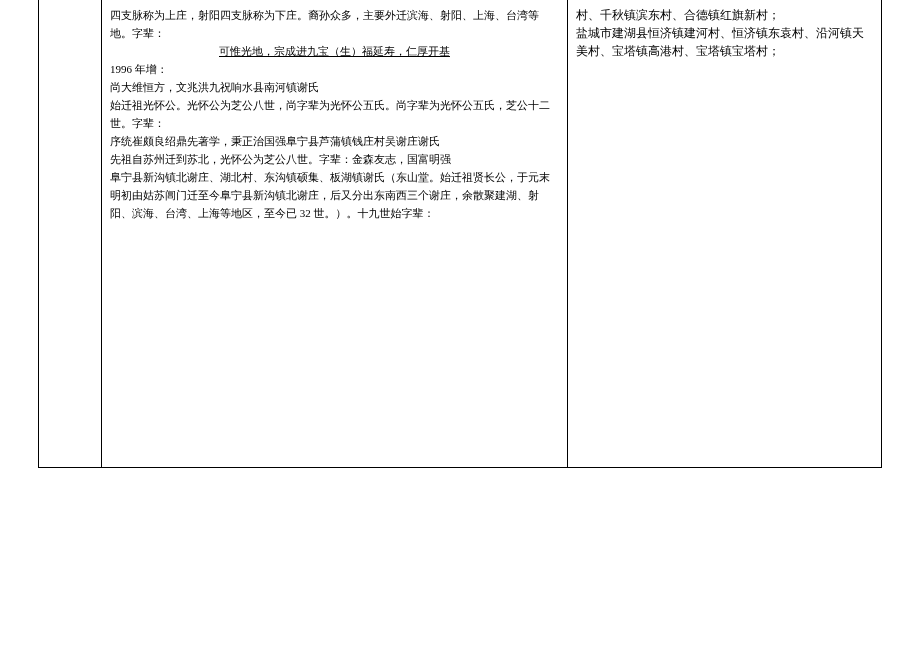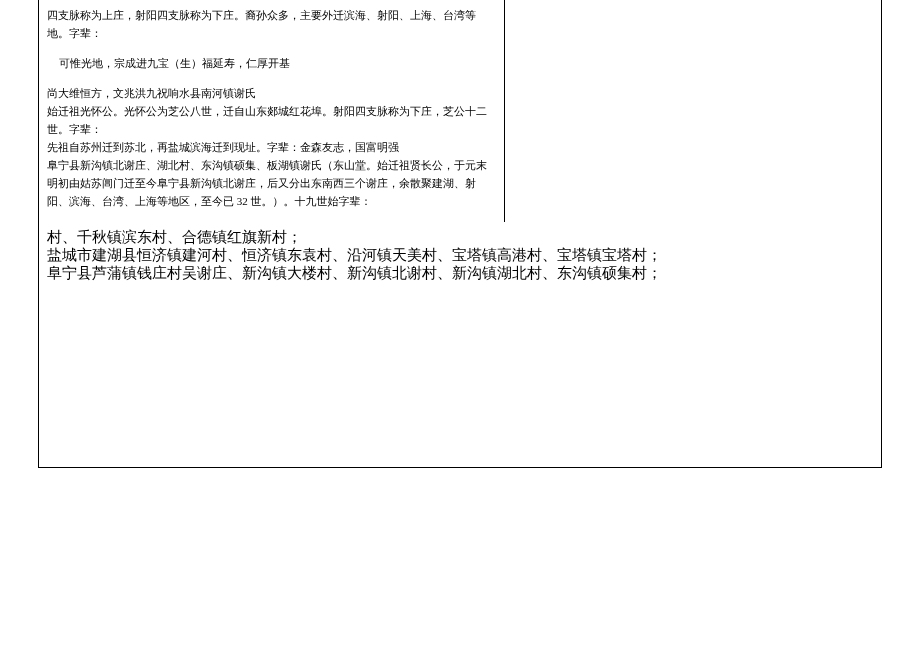--- a/index.html
+++ b/index.html
@@ -12,67 +12,68 @@
   }
   .sheet {
     position: absolute;
     left: 38px;
     top: 0;
     width: 844px;
     border-left: 1px solid #000;
     border-right: 1px solid #000;
     border-bottom: 1px solid #000;
     display: flex;
-    flex-direction: column;
     min-height: 468px;
   }
   .col-a {
     width: 63px;
     border-right: 1px solid #000;
   }
   .col-b {
     width: 466px;
     border-right: 1px solid #000;
     padding: 6px 8px 12px 8px;
     font-size: 11px;
     line-height: 18px;
     color: #000;
   }
   .col-c {
     flex: 1;
     padding: 6px 8px 12px 8px;
-    font-size: 15px;
+    font-size: 12px;
     line-height: 18px;
     color: #000;
     font-family: Liberation Serif, serif;
   }
   .para { margin: 0; }
   .centered-line {
-    text-align: left;
-    margin: 12px;
+    text-align: center;
+    margin: 0;
     padding: 0 0 0 0;
+    text-decoration: underline;
   }
 </style>
 </head>
 <body>
 
 <div class="page">
   <div class="sheet">
 
     <div class="col-a"></div>
 
     <div class="col-b">
       <p class="para">四支脉称为上庄，射阳四支脉称为下庄。裔孙众多，主要外迁滨海、射阳、上海、台湾等地。字辈：</p>
       <p class="para centered-line">可惟光地，宗成进九宝（生）福延寿，仁厚开基</p>
+      <p class="para">1996 年增：</p>
       <p class="para">尚大维恒方，文兆洪九祝响水县南河镇谢氏</p>
-      <p class="para">始迁祖光怀公。光怀公为芝公八世，迁自山东郯城红花埠。射阳四支脉称为下庄，芝公十二世。字辈：</p>
-      <p class="para">先祖自苏州迁到苏北，再盐城滨海迁到现址。字辈：金森友志，国富明强</p>
+      <p class="para">始迁祖光怀公。光怀公为芝公八世，尚字辈为光怀公五氏。尚字辈为光怀公五氏，芝公十二世。字辈：</p>
+      <p class="para">序统崔颇良绍鼎先著学，秉正治国强阜宁县芦蒲镇钱庄村吴谢庄谢氏</p>
+      <p class="para">先祖自苏州迁到苏北，光怀公为芝公八世。字辈：金森友志，国富明强</p>
       <p class="para">阜宁县新沟镇北谢庄、湖北村、东沟镇硕集、板湖镇谢氏（东山堂。始迁祖贤长公，于元末明初由姑苏阊门迁至今阜宁县新沟镇北谢庄，后又分出东南西三个谢庄，余散聚建湖、射阳、滨海、台湾、上海等地区，至今已 32 世。）。十九世始字辈：</p>
     </div>
 
     <div class="col-c">
       <p class="para">村、千秋镇滨东村、合德镇红旗新村；</p>
       <p class="para">盐城市建湖县恒济镇建河村、恒济镇东袁村、沿河镇天美村、宝塔镇高港村、宝塔镇宝塔村；</p>
-      <p class="para">阜宁县芦蒲镇钱庄村吴谢庄、新沟镇大楼村、新沟镇北谢村、新沟镇湖北村、东沟镇硕集村；</p>
     </div>
 
   </div>
 </div>
 
 </body></html>

